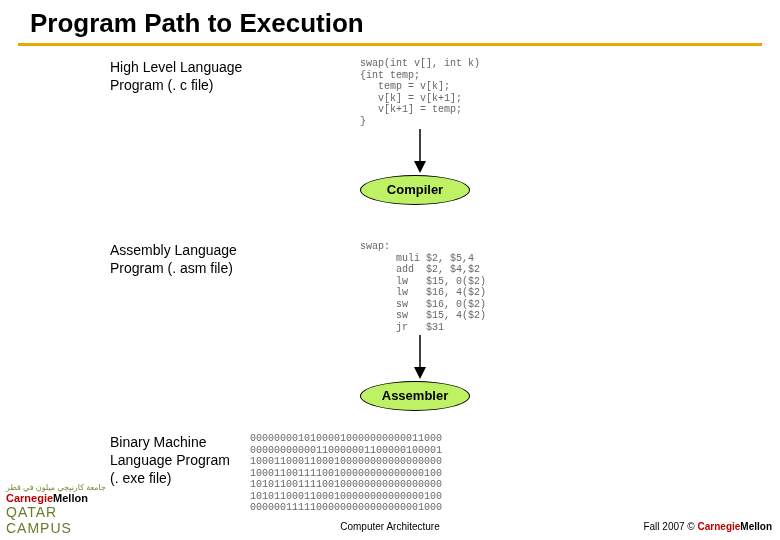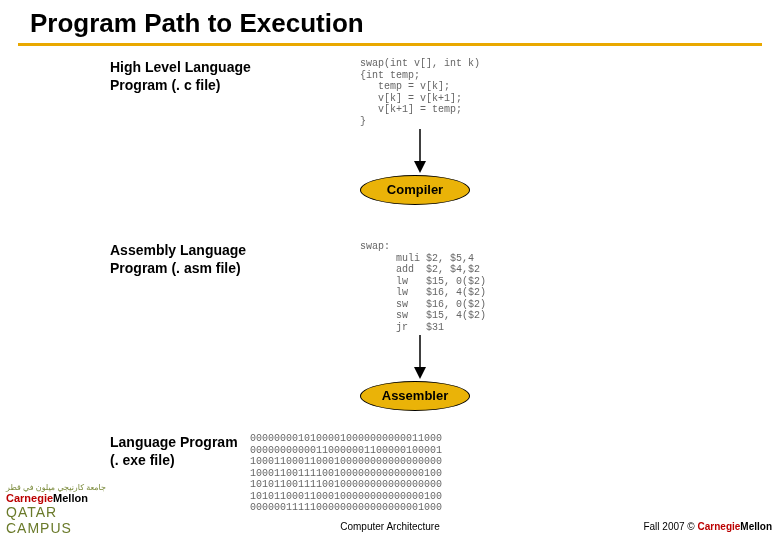--- a/index.html
+++ b/index.html
@@ -24,21 +24,21 @@
   }
   .stage-row {
     display: flex;
     align-items: flex-start;
     margin-top: 12px;
   }
   .stage-label {
     width: 210px;
     margin-left: 110px;
     font-size: 14px;
-    font-weight: bold;
+    font-weight: normal;
     line-height: 1.3;
   }
   .code-box {
     font-family: "Courier New", monospace;
     font-size: 10px;
     color: #666;
     white-space: pre;
     line-height: 1.15;
     margin-left: 40px;
   }
@@ -57,21 +57,21 @@
     position: relative;
     height: 34px;
     width: 100%;
   }
   .proc-oval {
     position: absolute;
     left: 360px;
     top: 0;
     width: 110px;
     height: 30px;
-    background: #eab308;
+    background: #bef264;
     border: 1px solid #000;
     border-radius: 50%/50%;
     text-align: center;
     line-height: 28px;
     font-size: 13px;
     font-weight: bold;
   }
   .footer {
     position: absolute;
     bottom: 4px;
@@ -156,20 +156,21 @@
     <polygon points="10,46 4,34 16,34" fill="#000"></polygon>
   </svg>
 </div>
 
 <div class="proc-wrap">
   <div class="proc-oval">Assembler</div>
 </div>
 
 <div class="stage-row" style="margin-top:18px">
   <div class="stage-label">
+    <div>Binary Machine</div>
     <div>Language Program</div>
     <div>(. exe file)</div>
   </div>
   <pre class="code-box" style="margin-left:-70px;font-size:10px">00000000101000010000000000011000
 00000000000110000001100000100001
 10001100011000100000000000000000
 10001100111100100000000000000100
 10101100111100100000000000000000
 10101100011000100000000000000100
 00000011111000000000000000001000</pre>

